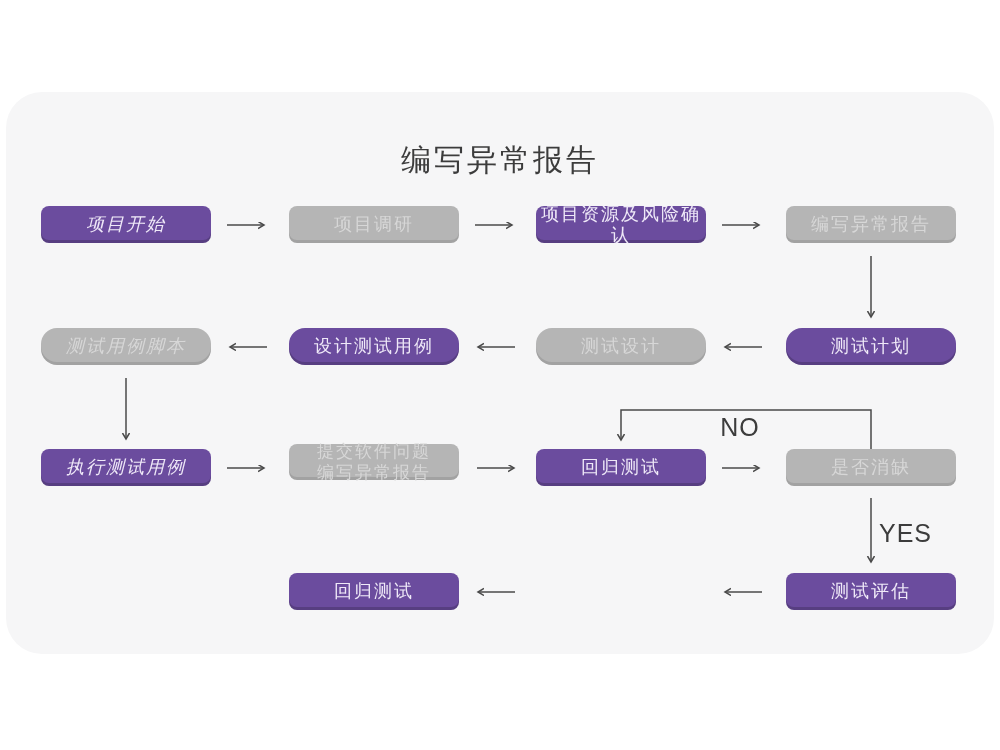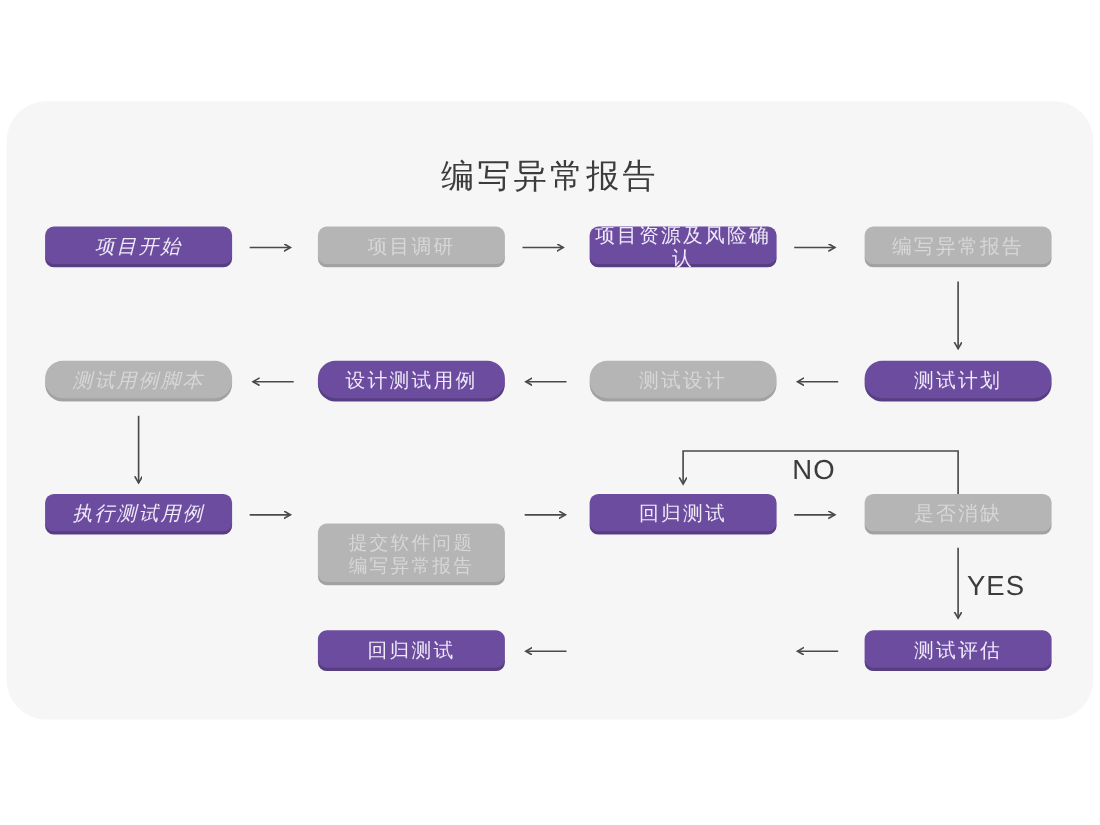--- a/index.html
+++ b/index.html
@@ -33,21 +33,21 @@
     white-space:pre-line;line-height:21px;box-sizing:border-box;
   }
   .node.purple{
     background:var(--purple);color:var(--purple-text);
     box-shadow:inset 0 -3px 0 rgba(0,0,0,0.18);
   }
   .node.gray{
     background:var(--gray);color:var(--gray-text);
     box-shadow:inset 0 -3px 0 rgba(0,0,0,0.10);
   }
-  .node.tall{height:56px;font-size:17px;margin-top:32px;}
+  .node.tall{height:36px;font-size:17px;}
   
   .c1{left:41px;font-style:italic;} .c2{left:289px;} .c3{left:536px;} .c4{left:786px;}
   
   .r1{top:206px;} .r2{top:328px;border-radius:16px;} .r3{top:449px;} .r3t{top:444px;} .r4{top:573px;}
   #connectors{position:absolute;left:0;top:0;pointer-events:none;}
   #connectors line, #connectors path{
     stroke:var(--arrow);stroke-width:1.5;fill:none;
   }
   #connectors .head{stroke:var(--arrow);stroke-width:1.5;fill:none;}
   .edge-label{

